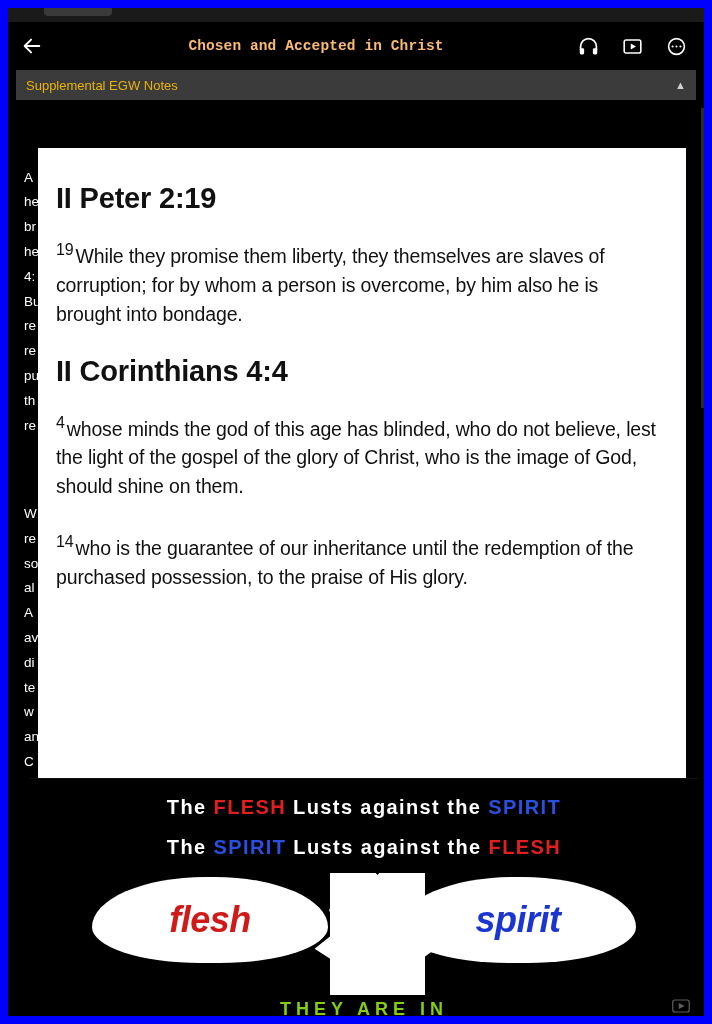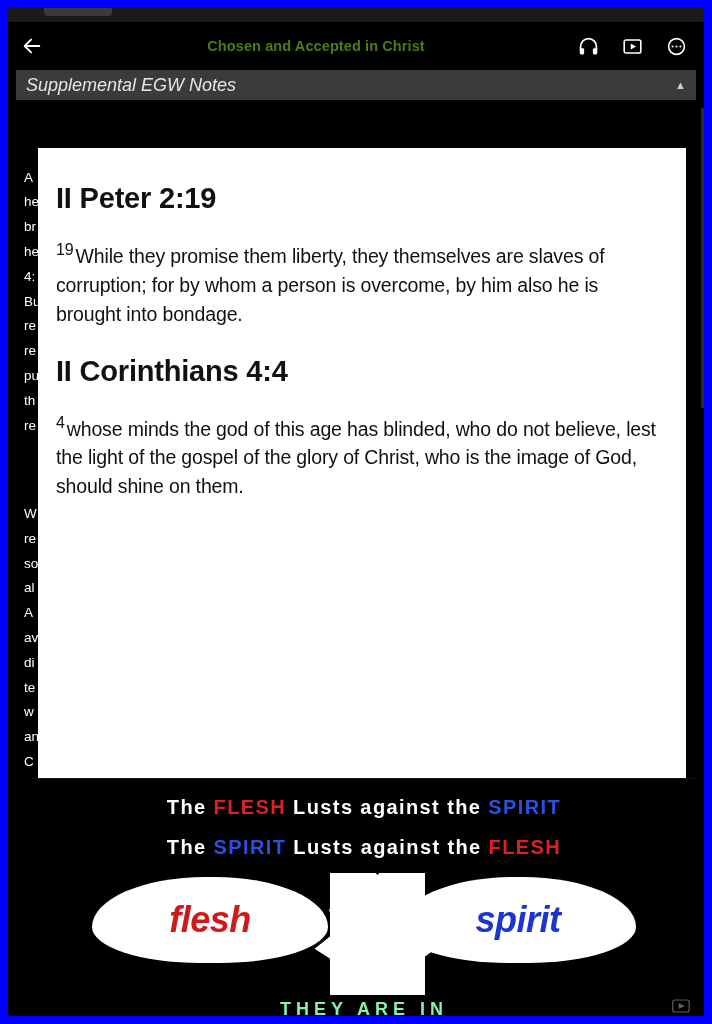--- a/index.html
+++ b/index.html
@@ -59,25 +59,26 @@
     align-items: center;
     justify-content: center;
     color: #ffffff;
     font-size: 22px;
     line-height: 1;
     cursor: pointer;
   }
   .appbar .title {
     flex: 1;
     text-align: center;
-    color: #4d7c0f;
+    color: #fdba74;
     font-size: 14.5px;
     font-weight: bold;
     letter-spacing: 0.1px;
     padding-left: 10px;
+    font-family: Liberation Mono, monospace;
   }
   .appbar .actions {
     display: flex;
     align-items: center;
     padding-right: 6px;
   }
   .appbar .act {
     width: 44px;
     height: 48px;
     display: flex;
@@ -95,23 +96,22 @@
     width: 680px;
     height: 30px;
     background: #3b3b3b;
     display: flex;
     align-items: center;
     justify-content: space-between;
     padding: 0 10px;
     box-sizing: border-box;
   }
   .section-bar .label {
-    color: #e5e5e5;
-    font-size: 18px;
-    font-style: italic;
+    color: #eab308;
+    font-size: 13px;
   }
   .section-bar .chev {
     color: #cfcfcf;
     font-size: 11px;
   }
   
   .article {
     position: absolute;
     left: 8px;
     top: 100px;
@@ -219,21 +219,21 @@
   .head.left {
     left: 275px;
     clip-path: polygon(100% 0, 100% 100%, 34% 100%, 30% 76%, 8% 62%, 26% 48%, 20% 30%, 44% 18%, 62% 0);
   }
   .head.right {
     left: 300px;
     clip-path: polygon(0 0, 0 100%, 62% 100%, 66% 78%, 88% 62%, 72% 48%, 78% 30%, 56% 18%, 38% 0);
   }
   .meme-foot1 {
     text-align: center;
-    color: #86efac;
+    color: #84cc16;
     font-weight: bold;
     font-size: 18px;
     letter-spacing: 5px;
     margin-top: 2px;
   }
   .meme-foot2 {
     text-align: center;
     color: #ffffff;
     font-weight: bold;
     font-size: 34px;
@@ -341,20 +341,21 @@
 
   <div class="scroll-hint"></div>
 
   <div class="card">
     <h2 class="first">II Peter 2:19</h2>
     <p class="verse"><sup>19</sup><span>While they promise them liberty, they themselves are slaves of corruption; for by whom a person is overcome, by him also he is brought into bondage.</span></p>
 
     <h2>II Corinthians 4:4</h2>
     <p class="verse"><sup>4</sup><span>whose minds the god of this age has blinded, who do not believe, lest the light of the gospel of the glory of Christ, who is the image of God, should shine on them.</span></p>
 
+    <p class="verse"><sup>14</sup><span>who is the guarantee of our inheritance until the redemption of the purchased possession, to the praise of His glory.</span></p>
   </div>
 
   <div class="meme">
     <div class="meme-line">
       <span>The </span><span class="flesh">FLESH</span><span> Lusts against the </span><span class="spirit">SPIRIT</span>
     </div>
     <div class="meme-line">
       <span>The </span><span class="spirit">SPIRIT</span><span> Lusts against the </span><span class="flesh">FLESH</span>
     </div>
     <div class="meme-mid">

